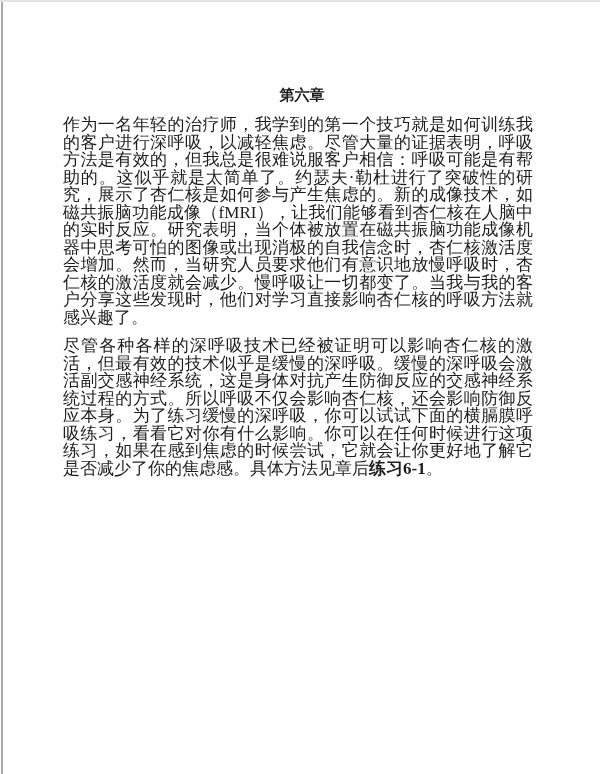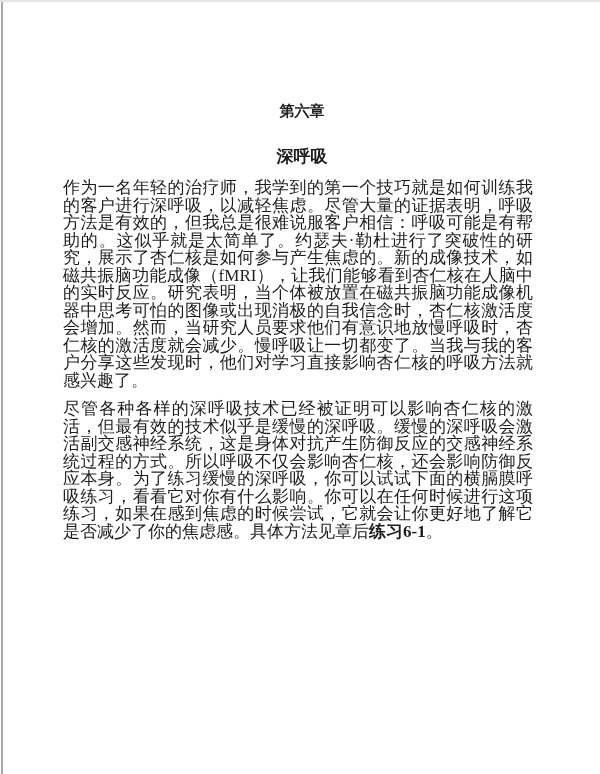--- a/index.html
+++ b/index.html
@@ -34,21 +34,21 @@
     position: absolute;
     left: 0;
     top: 0;
     width: 600px;
     height: 2px;
     background: var(--scan-top-edge, #e3e3e3);
   }
   .content {
     position: absolute;
     left: 63px;
-    top: 16px;
+    top: 0;
     width: 478px;
     padding-top: 86px;
   }
   .chapter-label {
     text-align: center;
     font-weight: bold;
     font-size: 15px;
     line-height: 18px;
   }
   .doc-title {
@@ -85,21 +85,20 @@
 <body>
 
 <div class="page">
   <div class="scan-edge-left"></div>
   <div class="scan-edge-top"></div>
 
   <div class="content">
     <div class="chapter-label">第六章</div>
 
 
-    <div class="doc-subtitle">深呼吸</div>
 
     <div class="body-text">
       <p>作为一名年轻的治疗师，我学到的第一个技巧就是如何训练我的客户进行深呼吸，以减轻焦虑。尽管大量的证据表明，呼吸方法是有效的，但我总是很难说服客户相信：呼吸可能是有帮助的。这似乎就是太简单了。约瑟夫·勒杜进行了突破性的研究，展示了杏仁核是如何参与产生焦虑的。新的成像技术，如磁共振脑功能成像（fMRI），让我们能够看到杏仁核在人脑中的实时反应。研究表明，当个体被放置在磁共振脑功能成像机器中思考可怕的图像或出现消极的自我信念时，杏仁核激活度会增加。然而，当研究人员要求他们有意识地放慢呼吸时，杏仁核的激活度就会减少。慢呼吸让一切都变了。当我与我的客户分享这些发现时，他们对学习直接影响杏仁核的呼吸方法就感兴趣了。</p>
 
 
       <p><span>尽管各种各样的深呼吸技术已经被证明可以影响杏仁核的激活，但最有效的技术似乎是缓慢的深呼吸。缓慢的深呼吸会激活副交感神经系统，这是身体对抗产生防御反应的交感神经系统过程的方式。所以呼吸不仅会影响杏仁核，还会影响防御反应本身。为了练习缓慢的深呼吸，你可以试试下面的横膈膜呼吸练习，看看它对你有什么影响。你可以在任何时候进行这项练习，如果在感到焦虑的时候尝试，它就会让你更好地了解它是否减少了你的焦虑感。具体方法见章后</span><span class="bold-run">练习6-1</span><span>。</span></p>
 
     </div>
   </div>
 </div>

